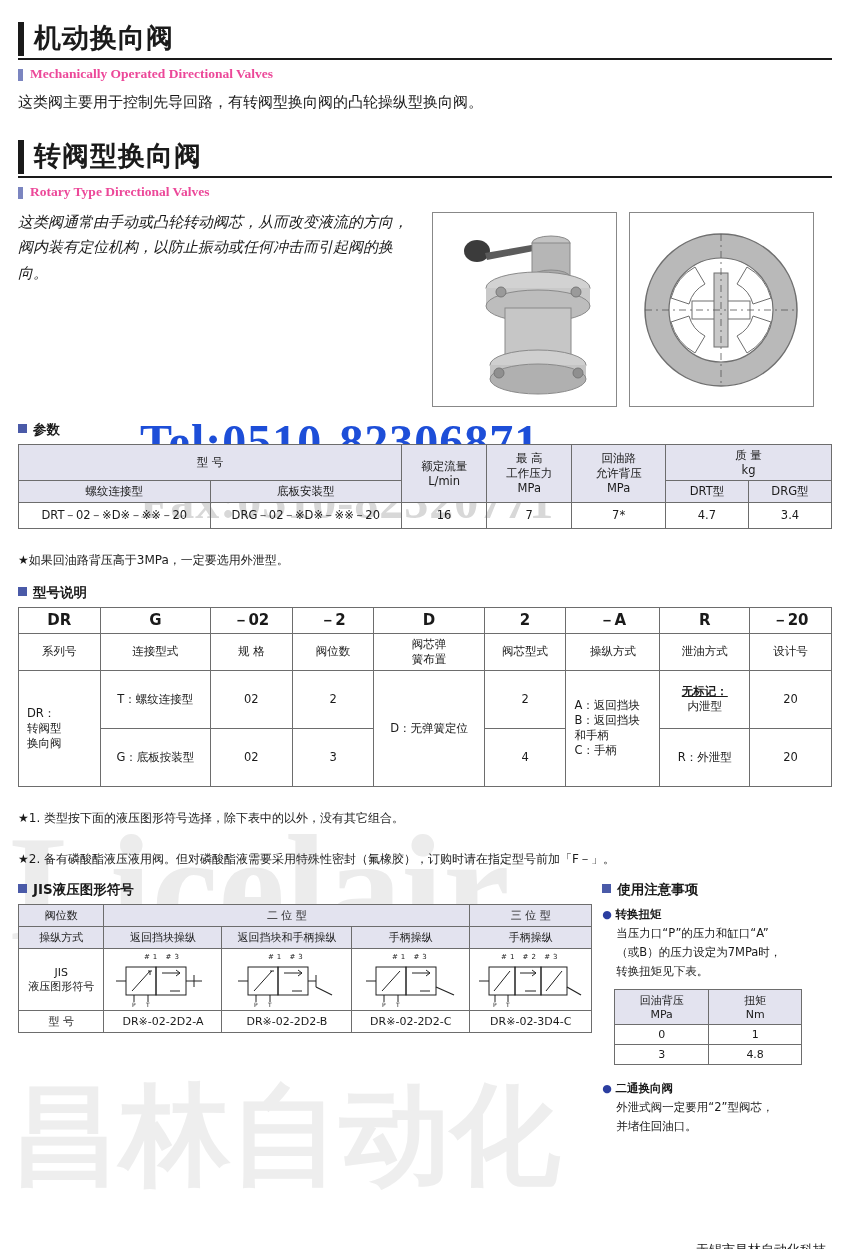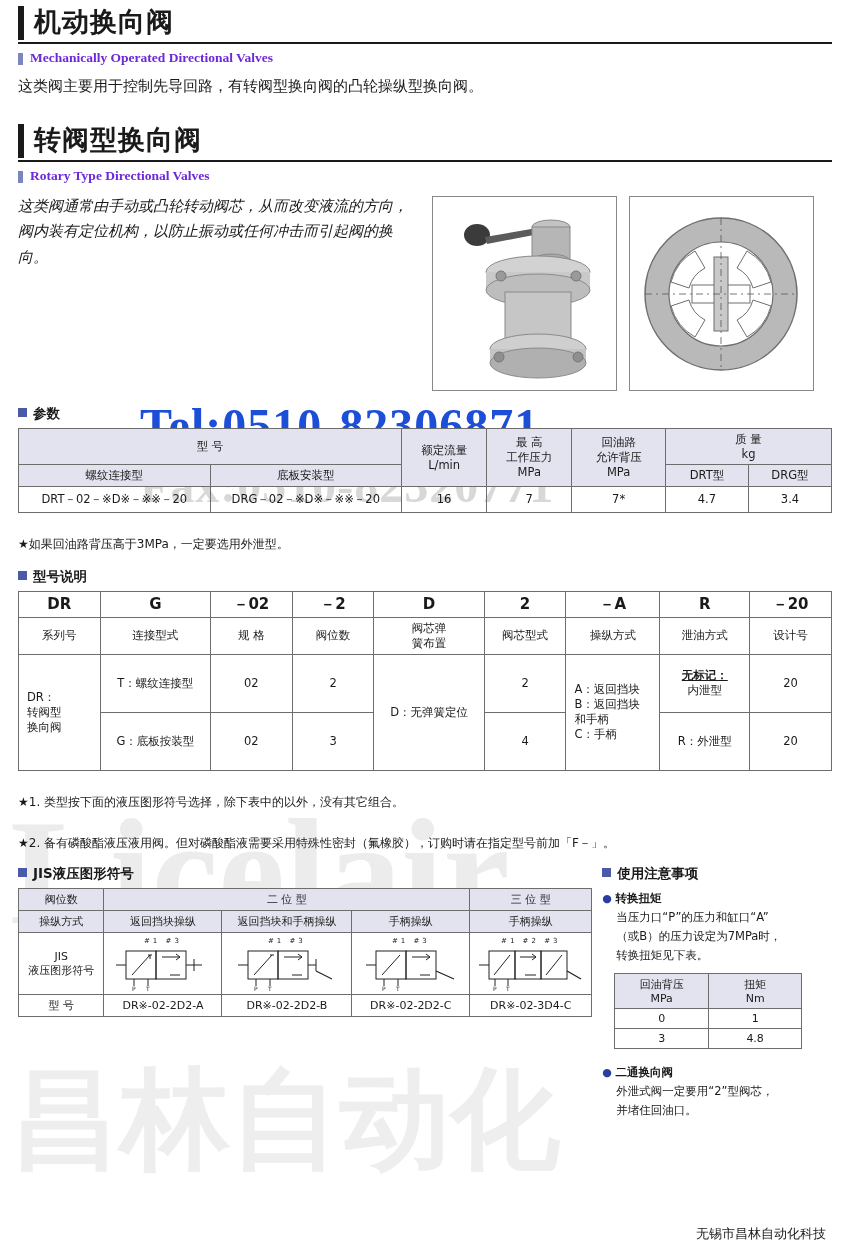--- a/index.html
+++ b/index.html
@@ -38,30 +38,30 @@
   }
   .wm-cn {
     top: 1040px; left: 10px;
     font-size: 110px; color: #eeeeee; font-weight: bold;
     z-index: 0; white-space: nowrap;
   }
 
   .content { position: relative; z-index: 2; }
 
   
-  .sec-head { margin-top: 6px; }
+  .sec-head { margin-top: 22px; }
   .sec-title {
     font-size: 27px; font-weight: bold; letter-spacing: 1px;
     padding: 0 0 3px 10px;
     border-left: 6px solid #1a1a1a;
     line-height: 1.15;
   }
   .sec-rule { border-bottom: 2px solid #1a1a1a; margin-top: 2px; }
   .sec-sub {
-    margin-top: 6px; font-size: 13.5px; font-weight: bold; color: #6d28d9;
+    margin-top: 6px; font-size: 13.5px; font-weight: bold; color: #ec4899;
     font-family: "Liberation Serif", serif;
     padding-left: 12px; position: relative;
   }
   .sec-sub::before {
     content: ""; position: absolute; left: 0; top: 3px;
     width: 5px; height: 12px; background: #7b85c0;
   }
   .sec-desc { margin-top: 8px; font-size: 15px; line-height: 1.7; }
 
   

